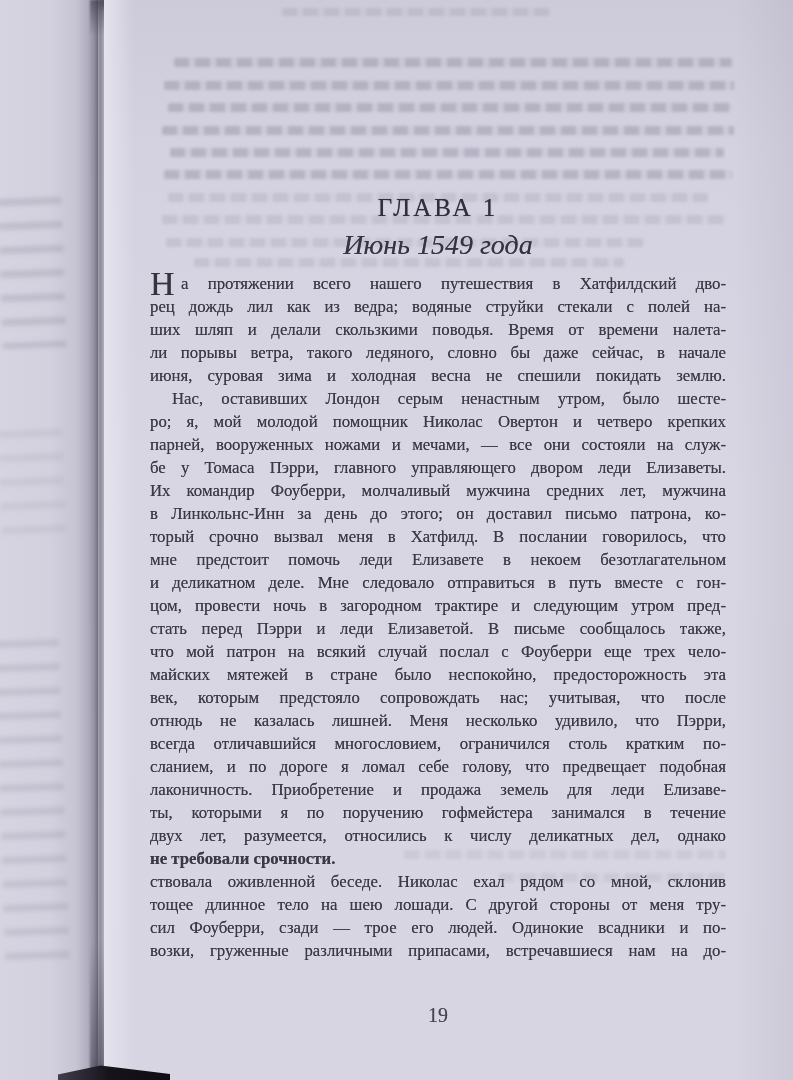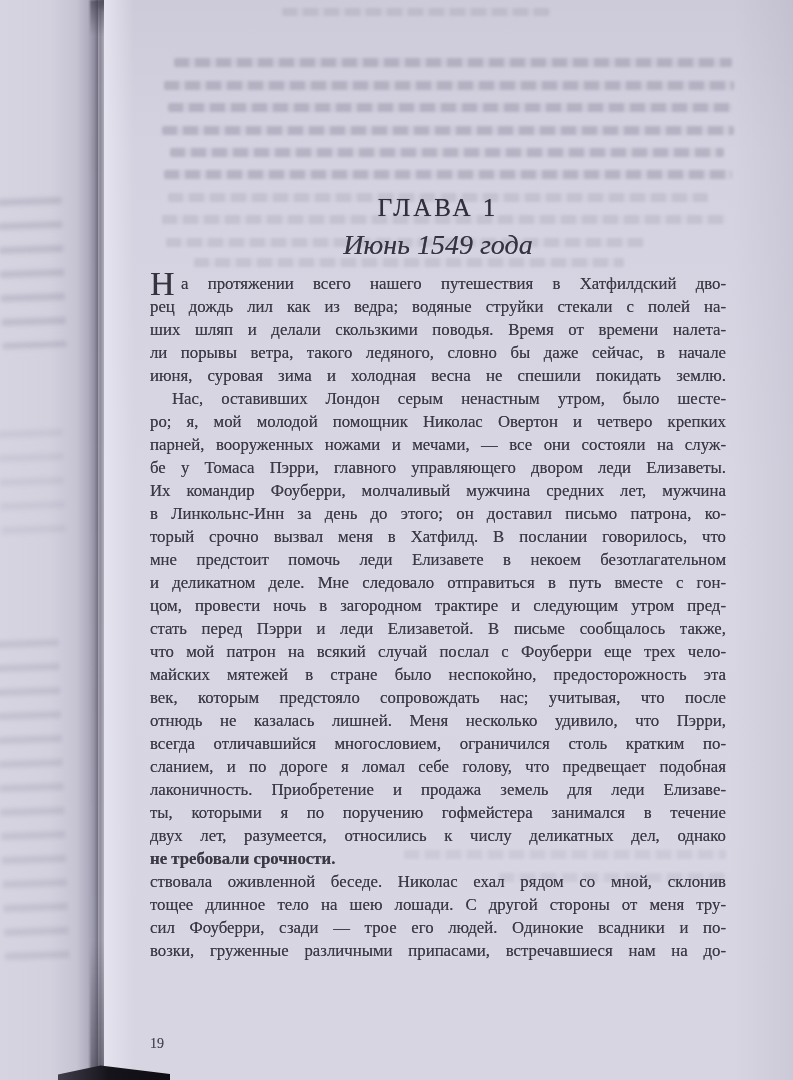--- a/index.html
+++ b/index.html
@@ -57,22 +57,22 @@
   .bodytext{position:absolute;top:272px;left:0;width:576px;color:#3a3944;
     font-size:16.8px;text-shadow:0 0 0.6px rgba(58,57,68,0.75);}
   .line{height:23px;line-height:23px;overflow:hidden;
     text-align:justify;text-align-last:justify;}
   .line.indent{text-indent:22px;}
   .line.short{text-align-last:left;font-weight:bold;}
   .line.first{display:flex;overflow:visible;}
   .dropcap{flex:0 0 31px;font-size:34px;line-height:23px;color:#34333e;}
   .line.first .rest{flex:1;display:block;text-align:justify;text-align-last:justify;}
 
-  .folio{position:absolute;top:1004px;left:0;width:576px;
-    font-size:14px;color:#45444f;text-shadow:0 0 0.6px rgba(69,68,79,0.6);margin-top:32px;}
+  .folio{position:absolute;top:1004px;left:0;width:576px;text-align:center;
+    font-size:20px;color:#45444f;text-shadow:0 0 0.6px rgba(69,68,79,0.6);}
 </style>
 </head>
 <body>
 
 <div class="photo">
 
   <div class="left-page">
     <div class="lp-lines lp-a"></div>
     <div class="lp-lines lp-b"></div>
     <div class="lp-lines lp-c"></div>

